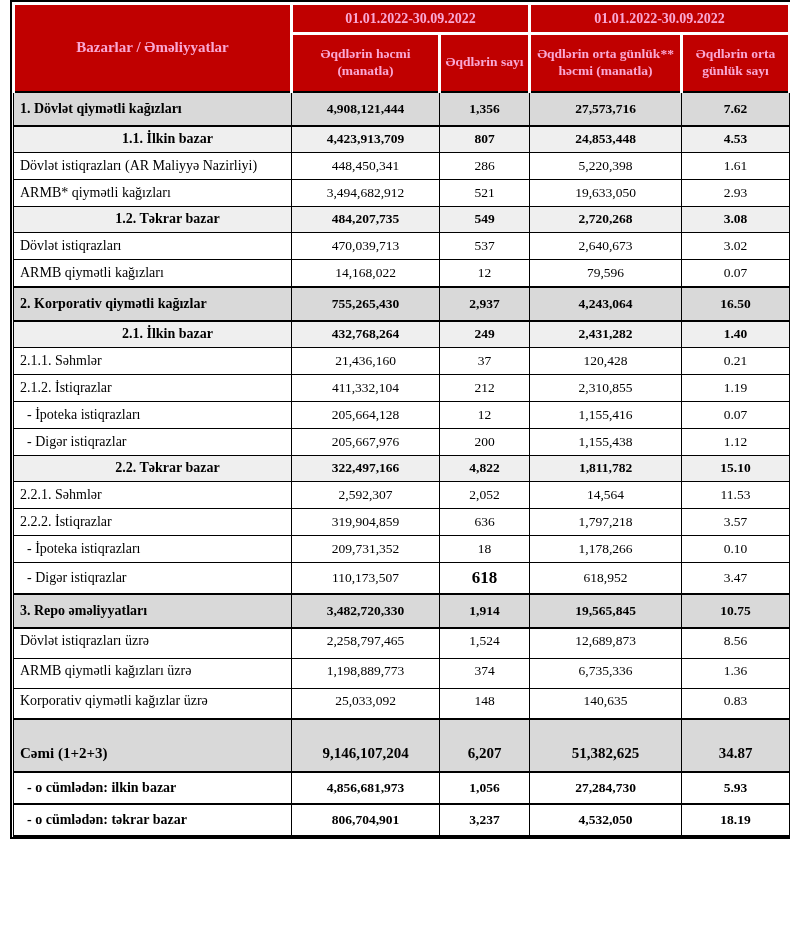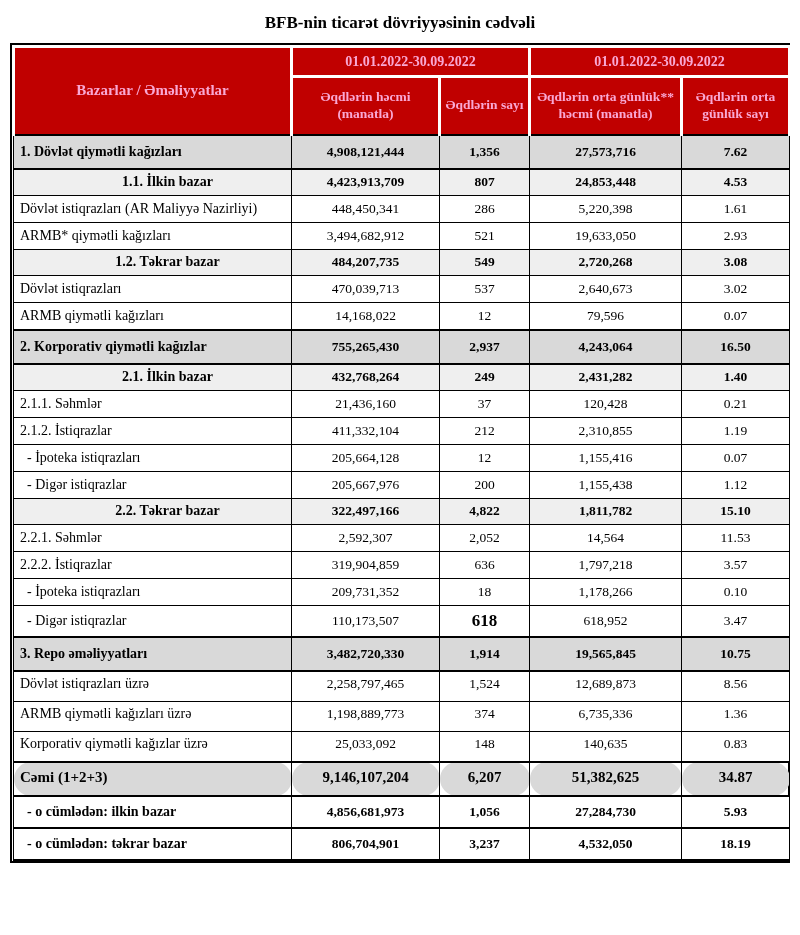--- a/index.html
+++ b/index.html
@@ -98,40 +98,39 @@
   tr.r-item td{padding-top:5px;padding-bottom:5px;}
   tr.r-item-sub td{padding-top:5px;padding-bottom:5px;}
   tr.r-item-sub td.label{padding-left:13px;}
   tr.r-item-tall td{padding-top:4px;padding-bottom:9px;}
   tr.r-total td{
     background:var(--section-bg);
     font-weight:bold;
     font-size:15px;
     border-top:2px solid var(--grid);
     border-bottom:2px solid var(--grid);
-    padding-top:6px;padding-bottom:9px;border-radius:17px;
+    padding-top:25px;padding-bottom:9px;
   }
   tr.r-total td.label{font-size:15px;}
   tr.r-total-sub td{
     font-weight:bold;
     border-top:2px solid var(--grid);
     border-bottom:2px solid var(--grid);
     padding-top:7px;padding-bottom:7px;
   }
   tr.r-total-sub td.label{padding-left:13px;}
   td.val.big{
     font-size:17px;
     font-weight:bold;
   }
 </style>
 </head>
 <body>
 
 <div class="page">
-  <div class="page-title">BFB-nin ticarət dövriyyəsinin cədvəli</div>
 
   <div class="table-wrap">
     <table>
       <colgroup>
         <col class="c-label">
           <col class="c-vol1">
           <col class="c-cnt1">
           <col class="c-vol2">
           <col class="c-cnt2">
       </colgroup>

